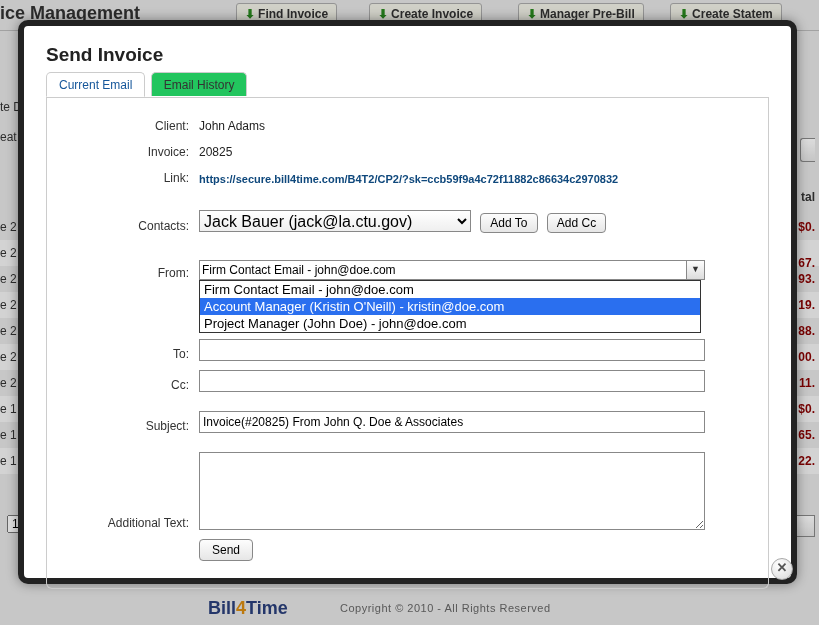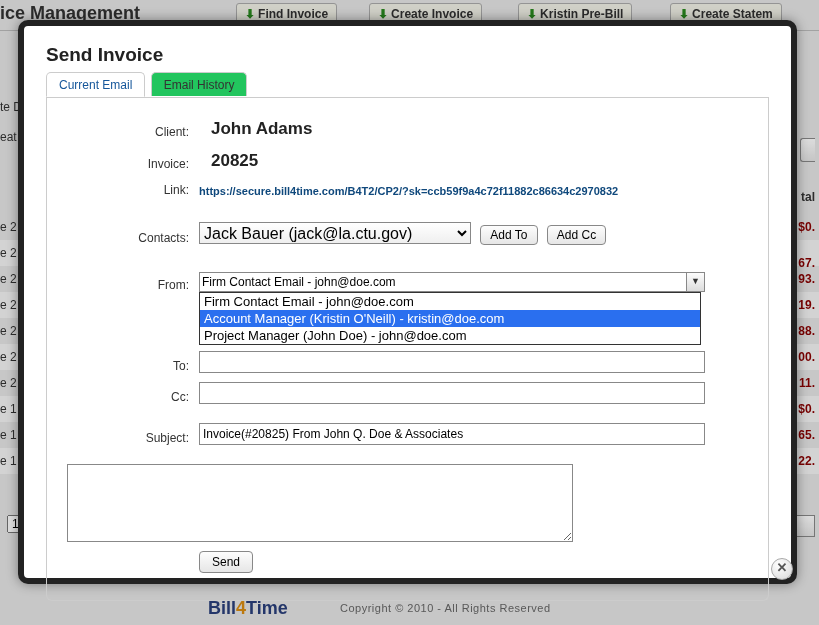--- a/index.html
+++ b/index.html
@@ -218,25 +218,24 @@
   .form-label {
     width: 122px;
     text-align: right;
     color: #333;
     font-size: 12px;
     padding-top: 3px;
     padding-right: 10px;
     flex-shrink: 0;
   }
   .form-value-bold {
-    font-weight: bold;
+    font-weight: normal;
     color: #222;
-    font-size: 17px;
+    font-size: 12px;
     padding-top: 3px;
-    margin-left: 12px;
   }
   .form-link {
     color: #0f487c;
     font-weight: bold;
     font-size: 11px;
     padding-top: 3px;
     word-break: break-all;
   }
   .select-native {
     width: 272px;
@@ -334,21 +333,21 @@
   }
 </style>
 </head>
 <body>
 
 <div class="bg-page">
   <div class="bg-header">
     <span class="bg-title">ice Management</span>
     <span class="bg-btn" style="left:236px"><span class="plus">⬇</span><span>Find Invoice</span></span>
     <span class="bg-btn" style="left:369px"><span class="plus">⬇</span><span>Create Invoice</span></span>
-    <span class="bg-btn" style="left:518px"><span class="plus">⬇</span><span>Kristin Pre-Bill</span></span>
+    <span class="bg-btn" style="left:518px"><span class="plus">⬇</span><span>Manager Pre-Bill</span></span>
     <span class="bg-btn" style="left:670px"><span class="plus">⬇</span><span>Create Statem</span></span>
   </div>
 
   <span class="bg-row-text" style="top:100px">te D</span>
   <span class="bg-row-text" style="top:130px">eat</span>
 
   <div class="bg-right-button"></div>
 
   <span class="bg-tal">tal</span>
 
@@ -467,20 +466,21 @@
       <div style="height:10px"></div>
 
       <div class="form-row">
         <div class="form-label">Subject:</div>
         <input class="textinput" type="text" value="Invoice(#20825) From John Q. Doe &amp; Associates" style="">
       </div>
 
       <div style="height:10px"></div>
 
       <div class="form-row">
+        <div class="form-label">Additional Text:</div>
         <textarea class="textarea" style=""></textarea>
       </div>
 
       <div class="form-row" style="margin-top:6px">
         <div class="form-label"></div>
         <button class="send-btn">Send</button>
       </div>
 
     </div>
   </div>

